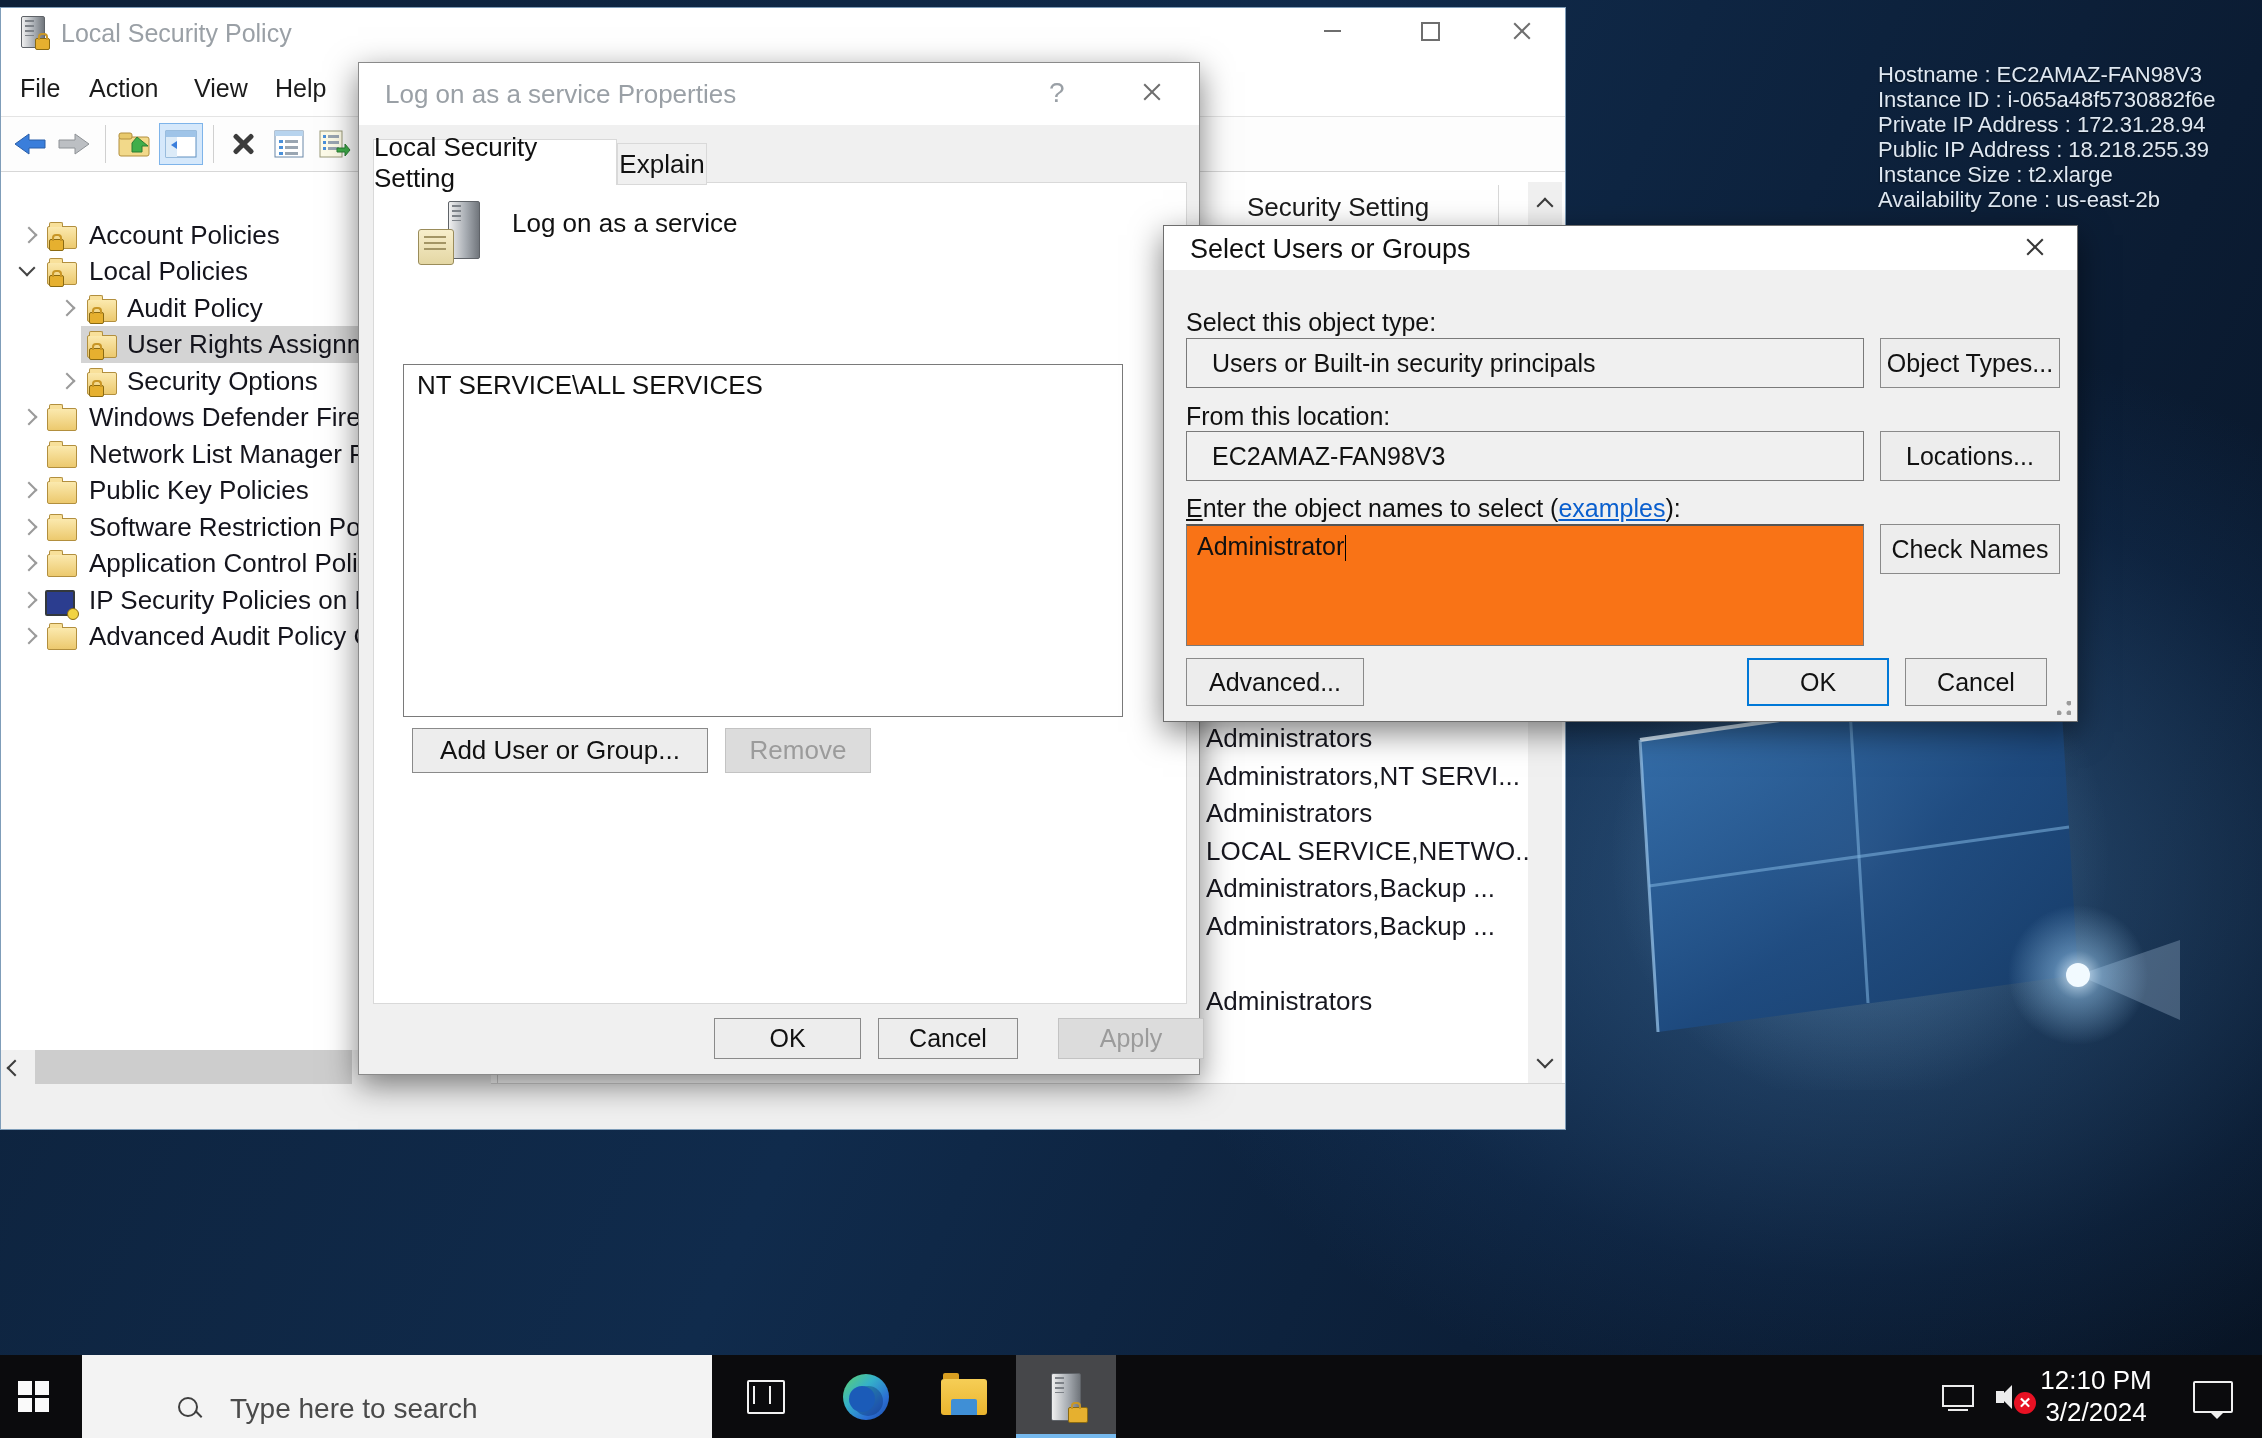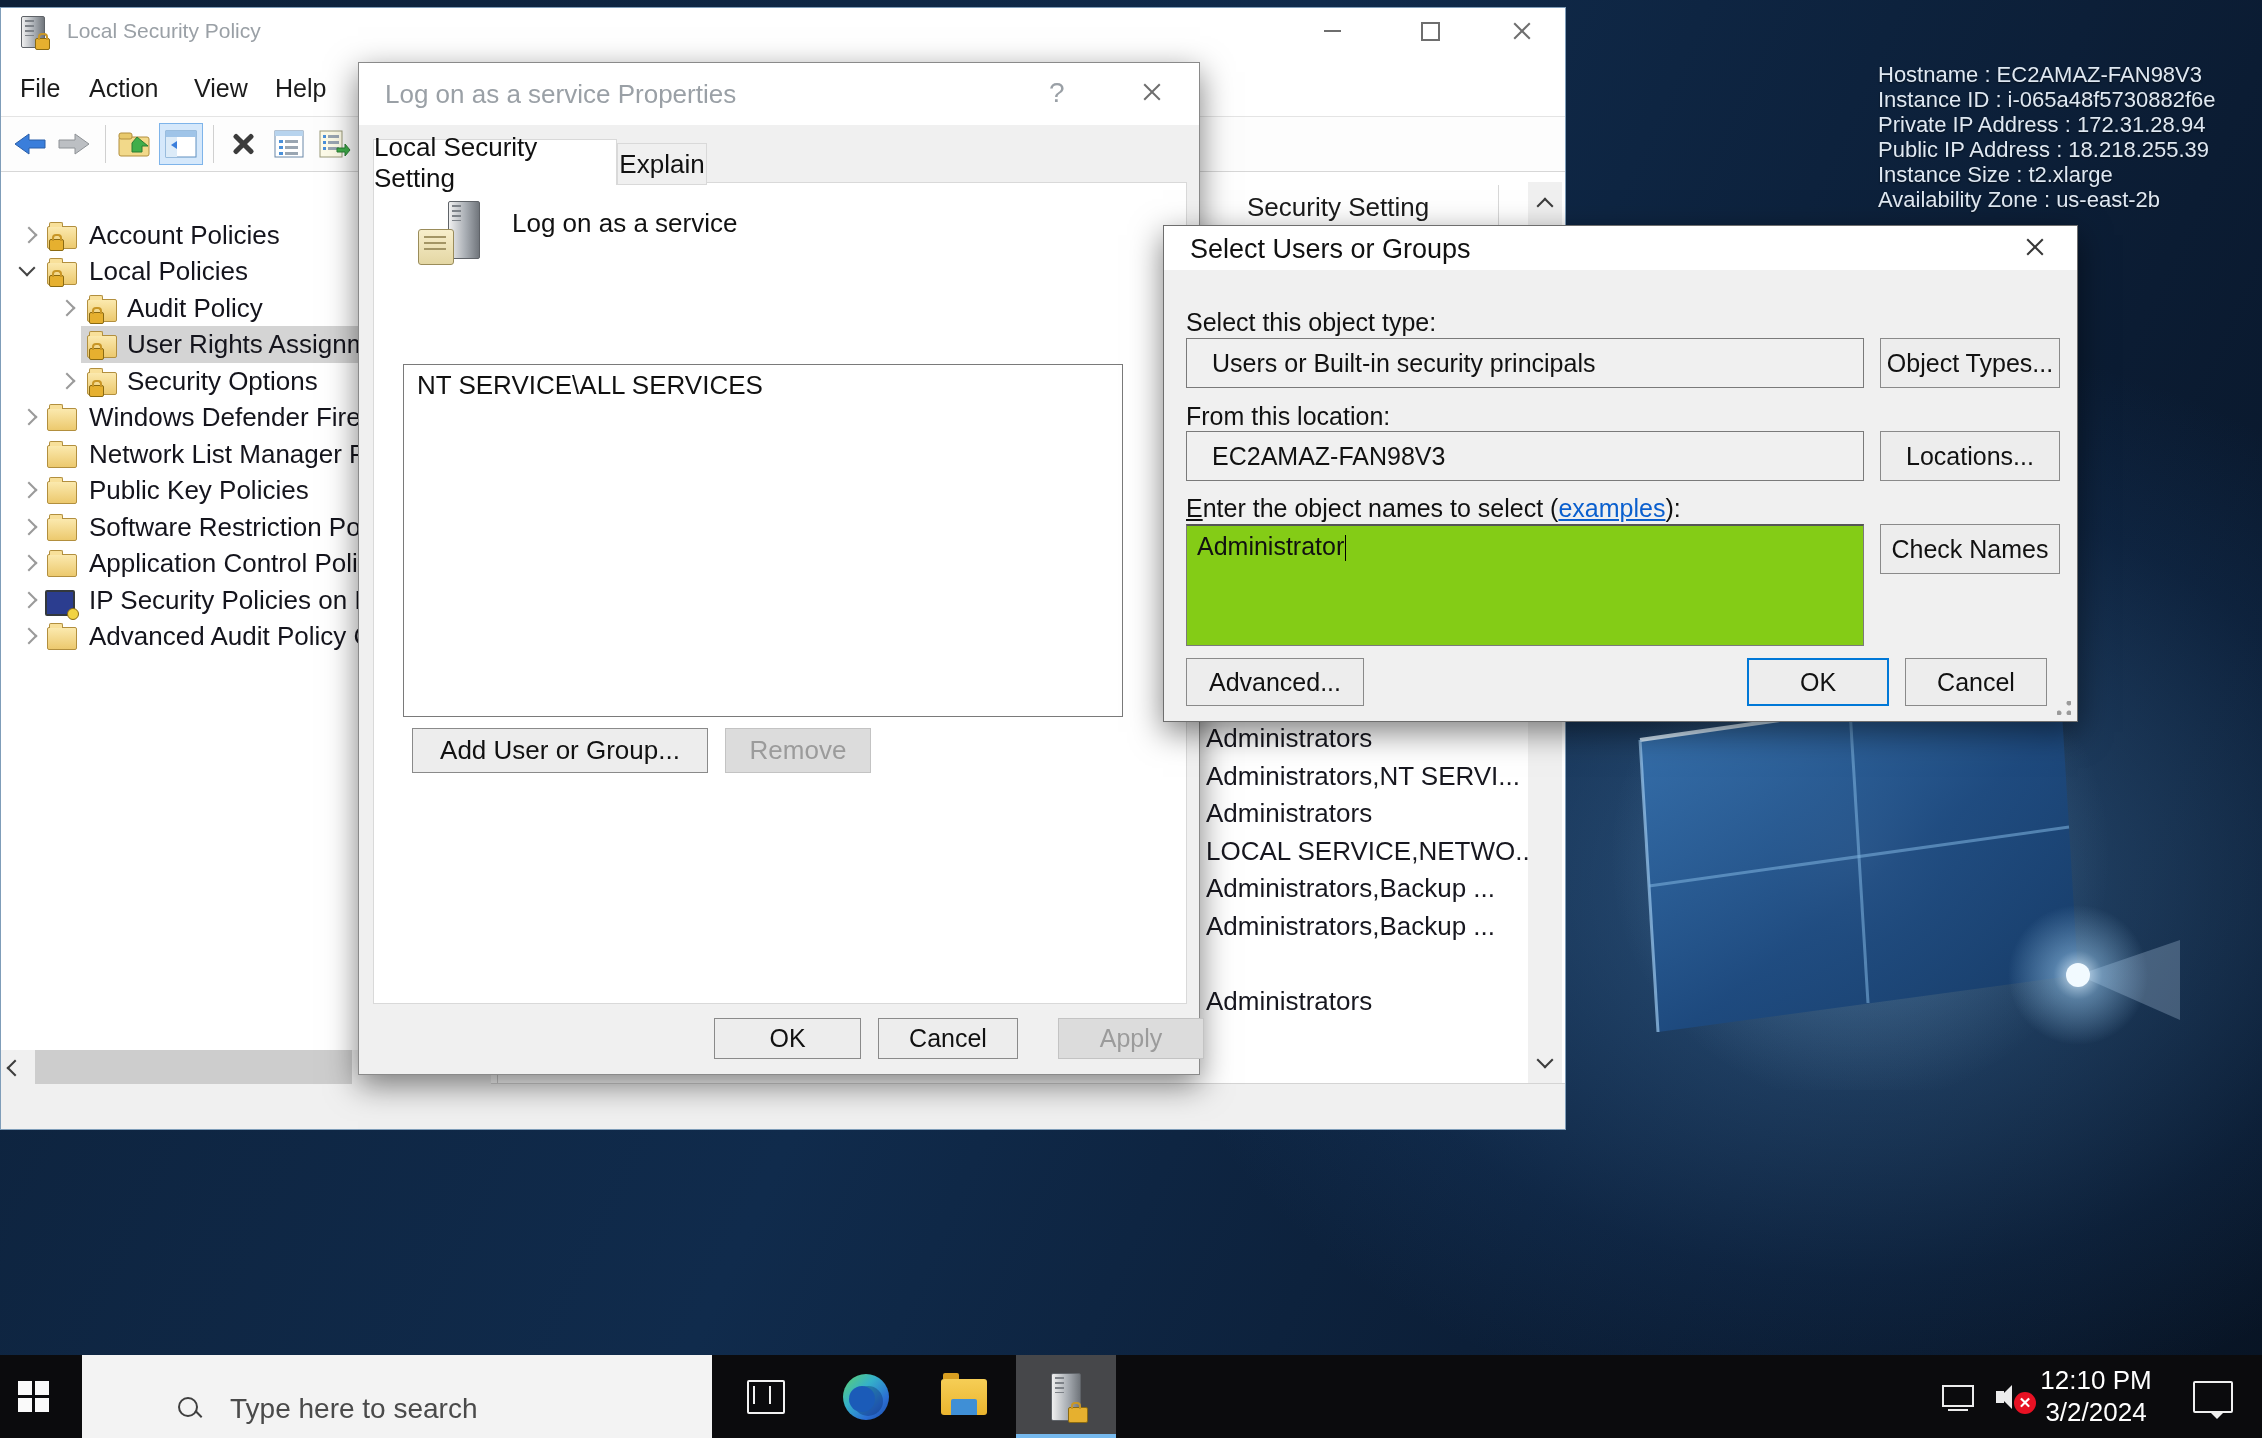--- a/index.html
+++ b/index.html
@@ -12,21 +12,21 @@
     background:
       radial-gradient(950px 720px at 1850px 880px, rgba(96,168,236,.40), rgba(38,92,156,.14) 55%, transparent 76%),
       linear-gradient(115deg,#0d2038 0%,#102b4c 45%,#0b1c33 78%,#081424 100%);}
   .instance-info{position:absolute;left:1878px;top:62px;font-size:22px;line-height:25px;
     color:#dfe8f2;text-shadow:0 1px 2px rgba(0,0,0,.55);}
 
   
   .main-window{position:absolute;left:0;top:7px;width:1566px;height:1123px;background:#fff;
     border:1px solid #7f9db9;box-sizing:border-box;z-index:10;}
   .titlebar{position:absolute;left:0;top:0;right:0;height:46px;background:#fff;}
-  .title-text{position:absolute;left:66px;top:11px;font-size:21px;color:#9aa0a6;}
+  .title-text{position:absolute;left:60px;top:11px;font-size:25px;color:#9aa0a6;}
   .capbtn{position:absolute;top:0;width:66px;height:46px;display:flex;align-items:center;justify-content:center;}
   .minglyph{width:17px;height:2px;background:#6e6e6e;}
   .maxglyph{width:15px;height:15px;border:2px solid #6e6e6e;}
   .xicon{position:relative;width:22px;height:22px;display:inline-block;}
   .xicon::before,.xicon::after{content:'';position:absolute;left:10px;top:0;width:2px;height:22px;background:#6e6e6e;}
   .xicon::before{transform:rotate(45deg);} .xicon::after{transform:rotate(-45deg);}
   .menubar{position:absolute;left:0;top:54px;right:0;height:54px;background:#fff;border-bottom:1px solid #e4e4e4;}
   .menuitem{position:absolute;top:12px;font-size:25px;color:#1b1b1b;}
   .toolbar{position:absolute;left:0;top:109px;right:0;height:54px;background:#fdfdfd;border-bottom:1px solid #d7d7d7;}
   .tsep{position:absolute;top:8px;width:1px;height:38px;background:#d0d0d0;}
@@ -94,21 +94,21 @@
   .scrollsrv .scroll::before{content:'';position:absolute;left:5px;top:6px;width:22px;height:18px;
     background:repeating-linear-gradient(#a39565 0 2px, transparent 2px 6px);}
   .listbox{position:absolute;left:44px;top:301px;width:720px;height:353px;background:#fff;border:1px solid #7a7a7a;box-sizing:border-box;}
   .listbox .item{position:absolute;left:13px;top:5px;font-size:26px;color:#111;}
 
   
   .select-dialog{left:1163px;top:225px;width:915px;height:497px;z-index:30;border-color:#6e6e6e;}
   .select-dialog .dlg-titlebar{height:44px;}
   .select-dialog .dlg-title{top:8px;color:#111;font-size:27px;}
   .linktext{color:#0a5fce;text-decoration:underline;}
-  .ta{position:absolute;left:22px;top:298px;width:678px;height:122px;background:#84cc16;border:1px solid #7a7a7a;border-top:2px solid #555;box-sizing:border-box;font-size:25px;color:#111;padding:6px 0 0 10px;}
+  .ta{position:absolute;left:22px;top:298px;width:678px;height:122px;background:#f97316;border:1px solid #7a7a7a;border-top:2px solid #555;box-sizing:border-box;font-size:25px;color:#111;padding:6px 0 0 10px;}
   .caret{display:inline-block;width:1px;height:26px;background:#000;vertical-align:middle;margin-left:1px;}
   .grip{position:absolute;right:6px;bottom:6px;width:14px;height:14px;
     background:radial-gradient(circle 2px at 12px 2px,#9a9a9a 2px,transparent 3px),
                radial-gradient(circle 2px at 12px 12px,#9a9a9a 2px,transparent 3px),
                radial-gradient(circle 2px at 2px 12px,#9a9a9a 2px,transparent 3px);}
 
   
   .taskbar{position:absolute;left:0;bottom:0;width:100%;height:83px;background:#0b0b0d;z-index:50;}
   .startbtn{position:absolute;left:0;top:0;width:66px;height:83px;display:flex;align-items:center;justify-content:center;}
   .winlogo{display:grid;grid-template-columns:14px 14px;grid-template-rows:14px 14px;gap:3px;}

